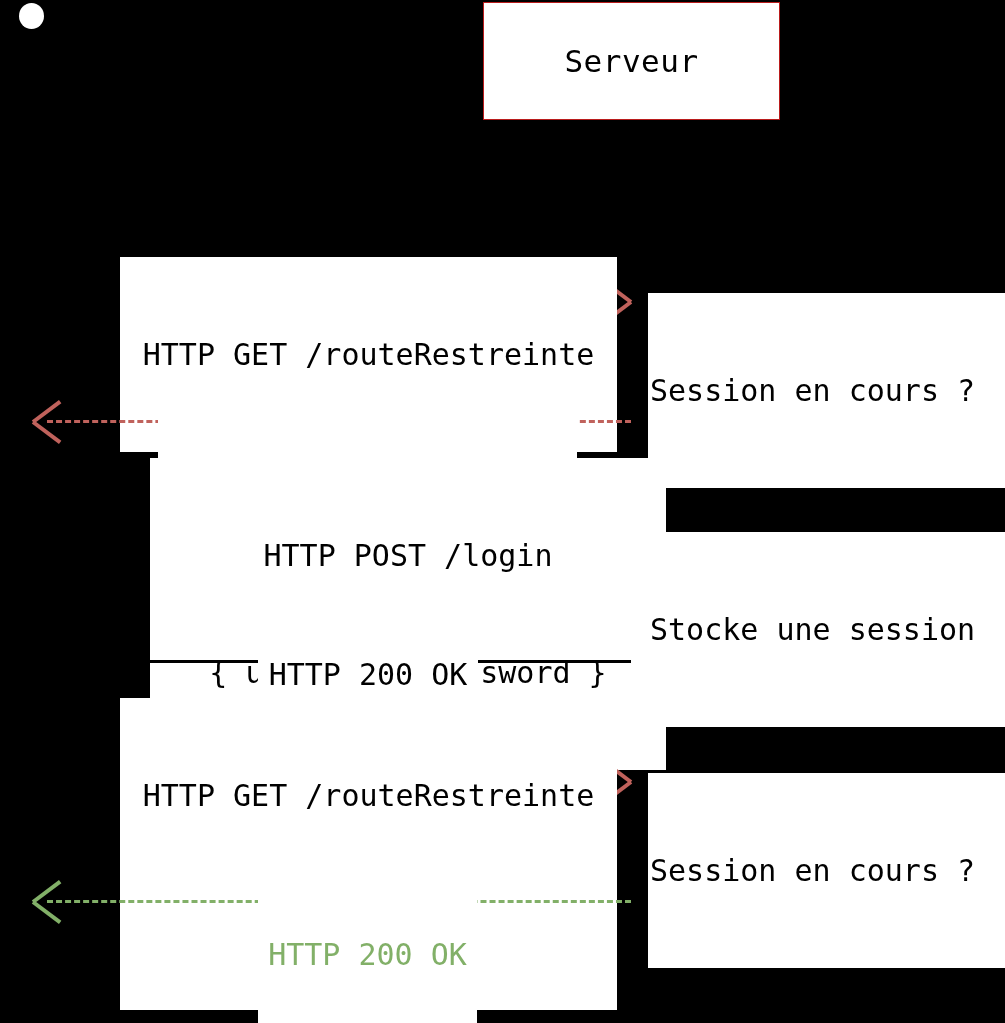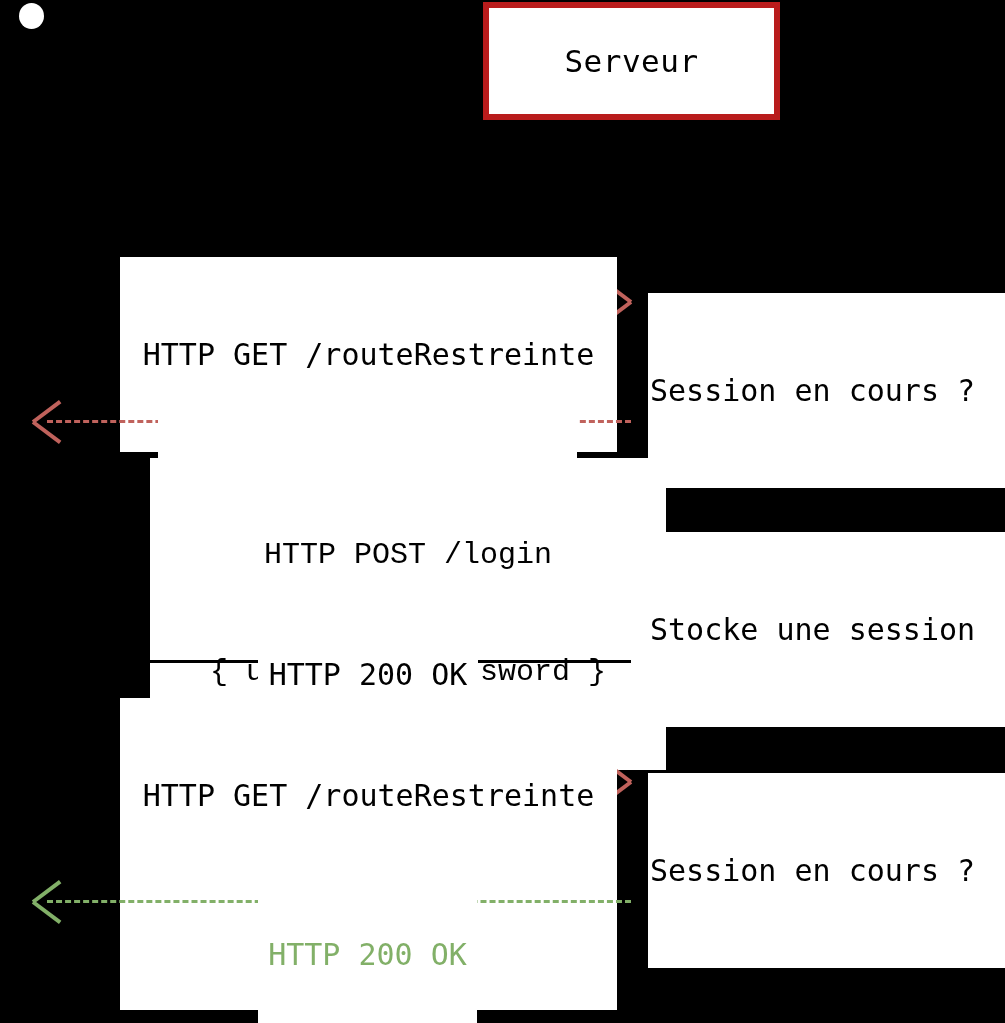--- a/index.html
+++ b/index.html
@@ -18,21 +18,21 @@
 
   
   .actor-head {
     position: absolute;
     border-radius: 50%;
     background: #ffffff;
   }
   .participant-box {
     position: absolute;
     background: #ffffff;
-    border: 6px solid #b91c1c;
+    border: 1px solid #b91c1c;
     box-sizing: border-box;
     display: flex;
     align-items: center;
     justify-content: center;
     color: #000000;
     font-size: 31px;
     letter-spacing: 0.5px;
     white-space: nowrap;
   }
 
@@ -134,21 +134,21 @@
   </div>
   <div class="msg-label red" style="left:123px; top:377px; width:419px;">
     <div>HTTP 401 Unauthorized</div>
   </div>
 
   <div class="arrow-line solid" style="left:33px; top:540px; width:598px;"></div>
   <div class="arrow-head" style="left:631px; top:540px;">
     <span class="up" style="transform: rotate(217deg);"></span>
     <span class="down" style="transform: rotate(143deg);"></span>
   </div>
-  <div class="msg-label" style="left:115px; top:458px; width:516px;font-family:Liberation Mono, monospace;">
+  <div class="msg-label" style="left:115px; top:458px; width:516px;">
     <div>HTTP POST /login</div>
     <div>{ username, password }</div>
   </div>
 
   <div class="note-label" style="left:648px; top:532px; width:380px;">
     <div>Stocke une session</div>
   </div>
 
   <div class="arrow-line solid" style="left:47px; top:660px; width:584px;"></div>
   <div class="arrow-head" style="left:33px; top:660px;">

